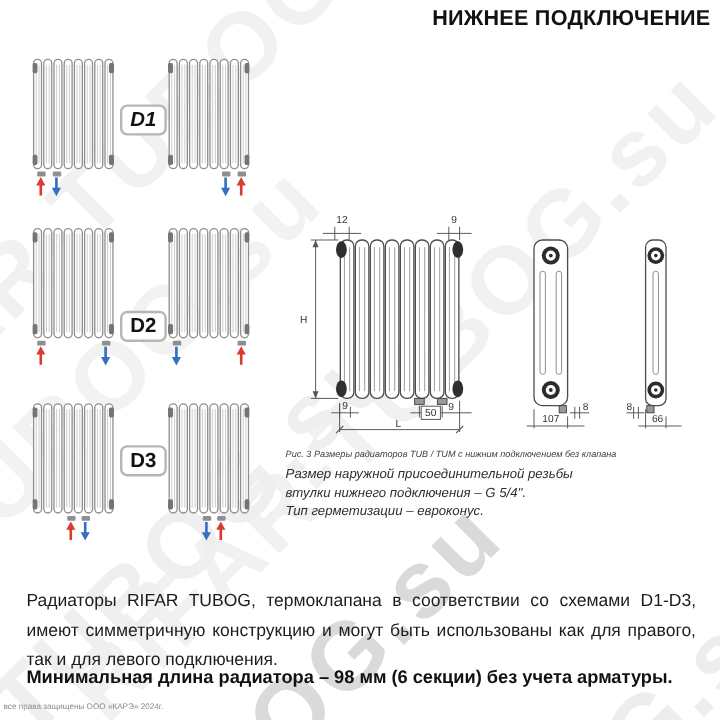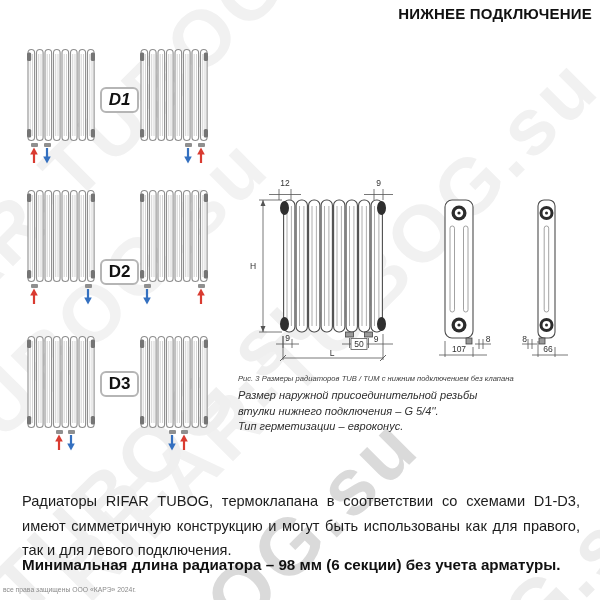--- a/index.html
+++ b/index.html
@@ -16,21 +16,21 @@
   }
   .wm.l1{left:-150px;top:345px;color:#f1f1f1;}
   .wm.l2{left:70px;top:540px;color:#f1f1f1;}
   .wm.l3{left:-110px;top:900px;color:#dadada;}
   .wm.l4{left:140px;top:960px;color:#ededed;}
   .wm.l5{left:-260px;top:620px;color:#f2f2f2;}
   .wm.l6{left:-200px;top:760px;color:#efefef;}
   .content{position:absolute;inset:0;z-index:1;}
   
   .header{position:absolute;top:5px;right:8px;text-align:right;}
-  .header .title{font-size:15px;font-weight:bold;letter-spacing:.2px;color:#111;}
+  .header .title{font-size:18px;font-weight:bold;letter-spacing:.2px;color:#111;}
   .header .subtitle{font-size:17.5px;font-weight:bold;color:#e31e24;margin-top:3px;}
   
   .rad{position:absolute;width:68px;}
   .rad svg.radbody{display:block;}
   .conns{position:relative;height:22px;width:68px;}
   .conn{position:absolute;top:0;width:10px;display:flex;flex-direction:column;align-items:center;}
   .stub{width:7px;height:4px;background:#8f8f8f;border-radius:1px;}
   .arr{display:block;}
   .arr.red{color:#d93b31;}
   .arr.blue{color:#3470c0;}

